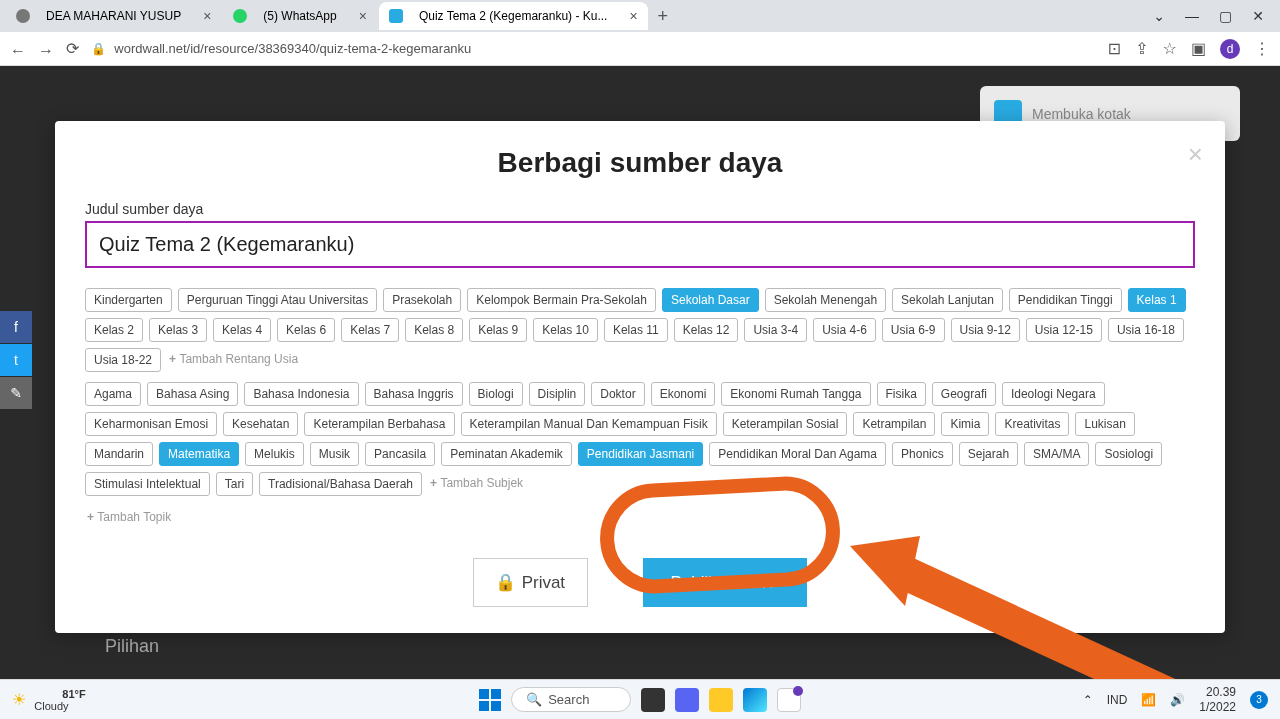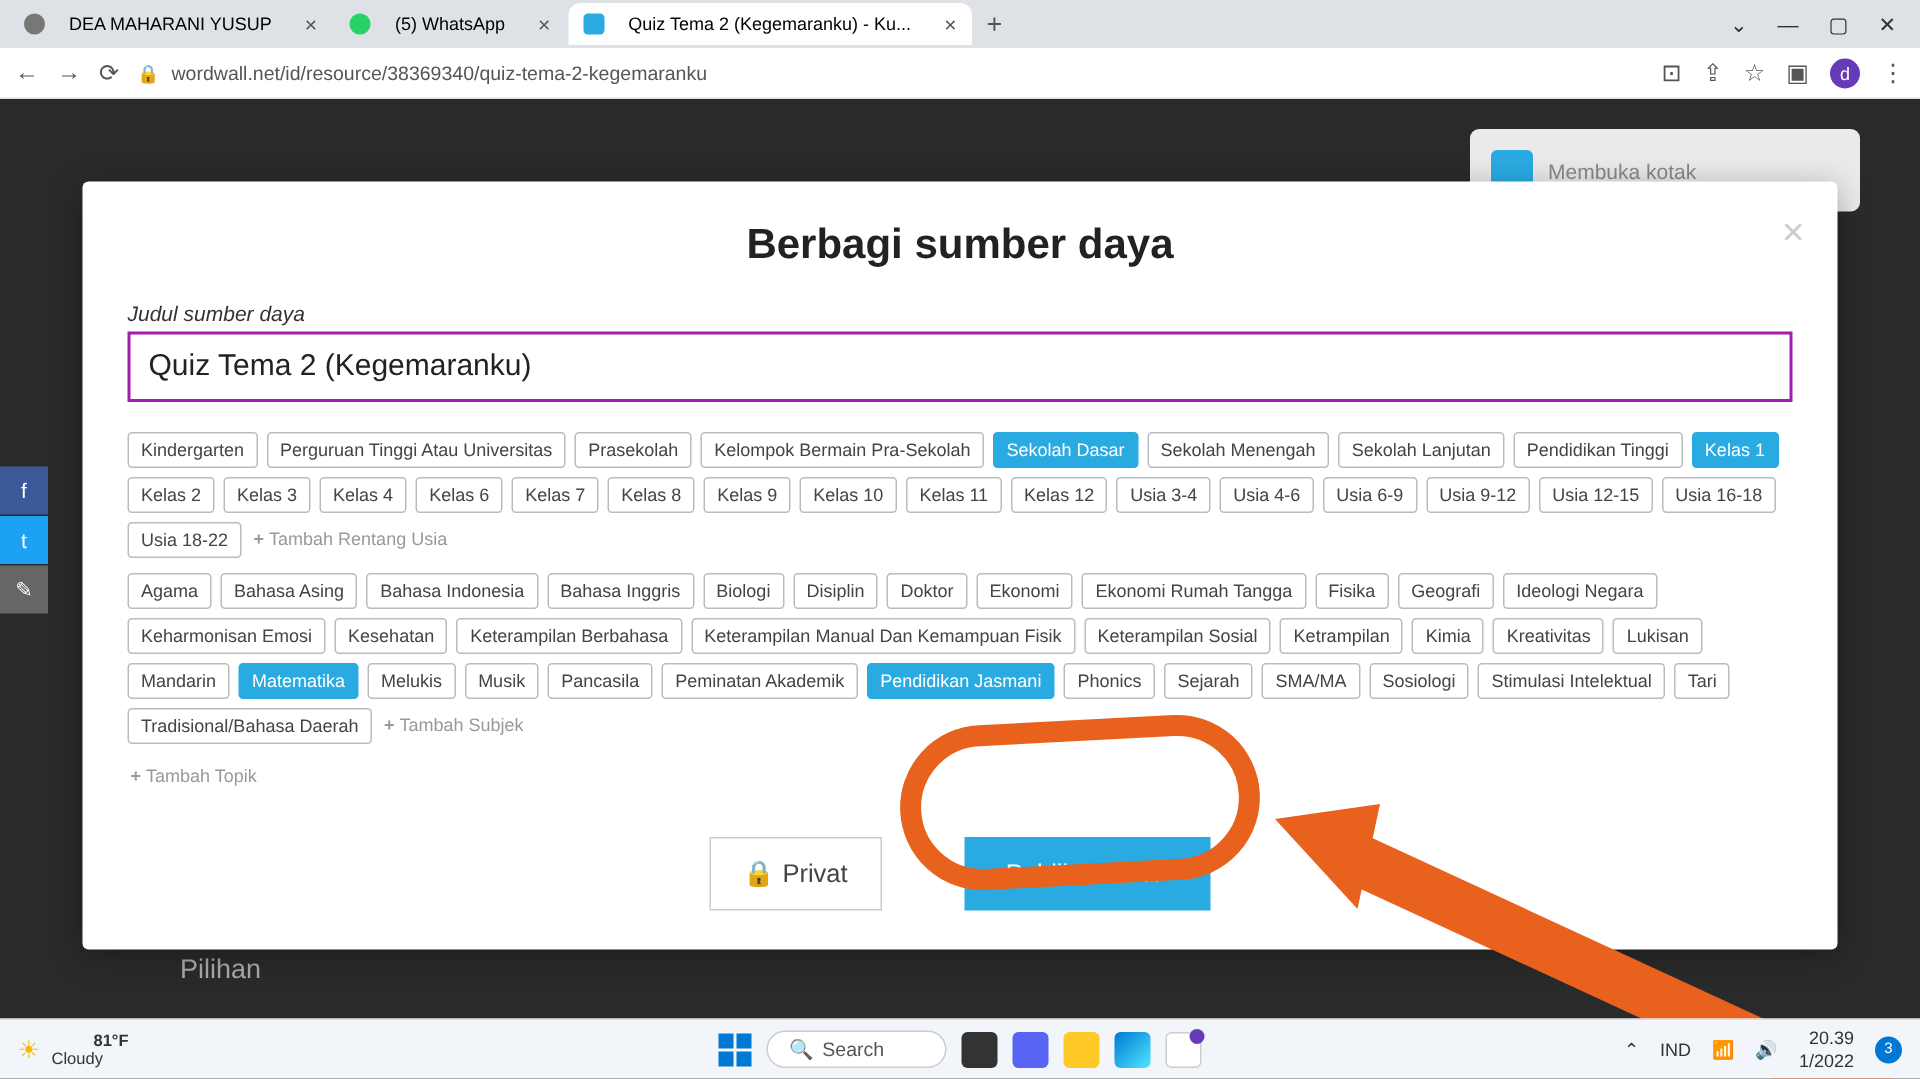--- a/index.html
+++ b/index.html
@@ -20,27 +20,27 @@
 .url-bar { flex: 0 0 auto; display: flex; align-items: center; gap: 8px; font-size: 13px; color: #555; }
 .url-lock { font-size: 12px; }
 .nav-right { margin-left: auto; display: flex; gap: 14px; align-items: center; color: #555; }
 .profile-badge { width: 20px; height: 20px; border-radius: 50%; background: #673ab7; color: #fff; display: flex; align-items: center; justify-content: center; font-size: 12px; }
 
 
 .page-bg { background: #2a2a2a; height: 689px; position: relative; }
 .sidebar-social { position: absolute; left: 0; top: 245px; display: flex; flex-direction: column; }
 .social-btn { width: 32px; height: 32px; background: #444; color: #fff; display: flex; align-items: center; justify-content: center; margin-bottom: 1px; font-size: 14px; }
 .bg-card { position:absolute; right:40px; top:20px; width:260px; height:55px; background:rgba(255,255,255,0.9); border-radius:6px; display:flex; align-items:center; padding:0 14px; gap:10px; color:#888; font-size:14px; }
-.bg-text { position:absolute; left:120px; top:570px; color:#aaa; font-size:18px; }
+.bg-text { position:absolute; left:105px; top:570px; color:#aaa; font-size:18px; }
 
 
 .modal { position: absolute; left: 55px; right: 55px; top: 55px; background: #fff; border-radius: 4px; padding: 26px 30px; box-shadow: 0 4px 20px rgba(0,0,0,0.3); }
 .modal-close { position: absolute; top: 18px; right: 22px; font-size: 26px; color: #ccc; cursor: pointer; }
 .modal-title { text-align: center; font-size: 28px; font-weight: 600; color: #222; margin-bottom: 22px; }
-.field-label { font-size: 14px; color: #333; margin-bottom: 4px; font-style: italic; }
+.field-label { font-size: 14px; color: #333; margin-bottom: 4px; }
 .text-input { width: 100%; border: 2px solid #a21caf; padding: 10px 12px; font-size: 20px; color: #222; outline: none; margin-bottom: 20px; }
 
 .tag-row { display: flex; flex-wrap: wrap; gap: 6px; margin-bottom: 10px; }
 .tag { border: 1px solid #bbb; padding: 4px 8px; font-size: 12px; color: #444; border-radius: 3px; cursor: pointer; white-space: nowrap; }
 .tag.selected { background: #29abe2; border-color: #29abe2; color: #fff; }
 .add-link { font-size: 12px; color: #999; padding: 4px 2px; cursor: pointer; }
 .add-link::before { content: "+ "; font-weight: bold; }
 
 .modal-actions { text-align: center; margin-top: 30px; }
 .btn-private { display: inline-block; border: 1px solid #ccc; padding: 13px 22px; font-size: 17px; color: #444; margin-right: 50px; background:#fff; }
@@ -179,20 +179,21 @@
         <span class="tag">Kimia</span>
         <span class="tag">Kreativitas</span>
         <span class="tag">Lukisan</span>
         <span class="tag">Mandarin</span>
         <span class="tag selected">Matematika</span>
         <span class="tag">Melukis</span>
         <span class="tag">Musik</span>
         <span class="tag">Pancasila</span>
         <span class="tag">Peminatan Akademik</span>
         <span class="tag selected">Pendidikan Jasmani</span>
+        <span class="tag">Pendidikan Moral Dan Agama</span>
         <span class="tag">Phonics</span>
         <span class="tag">Sejarah</span>
         <span class="tag">SMA/MA</span>
         <span class="tag">Sosiologi</span>
         <span class="tag">Stimulasi Intelektual</span>
         <span class="tag">Tari</span>
         <span class="tag">Tradisional/Bahasa Daerah</span>
         <span class="add-link">Tambah Subjek</span>
       </div>
     <div class="add-link">Tambah Topik</div>

